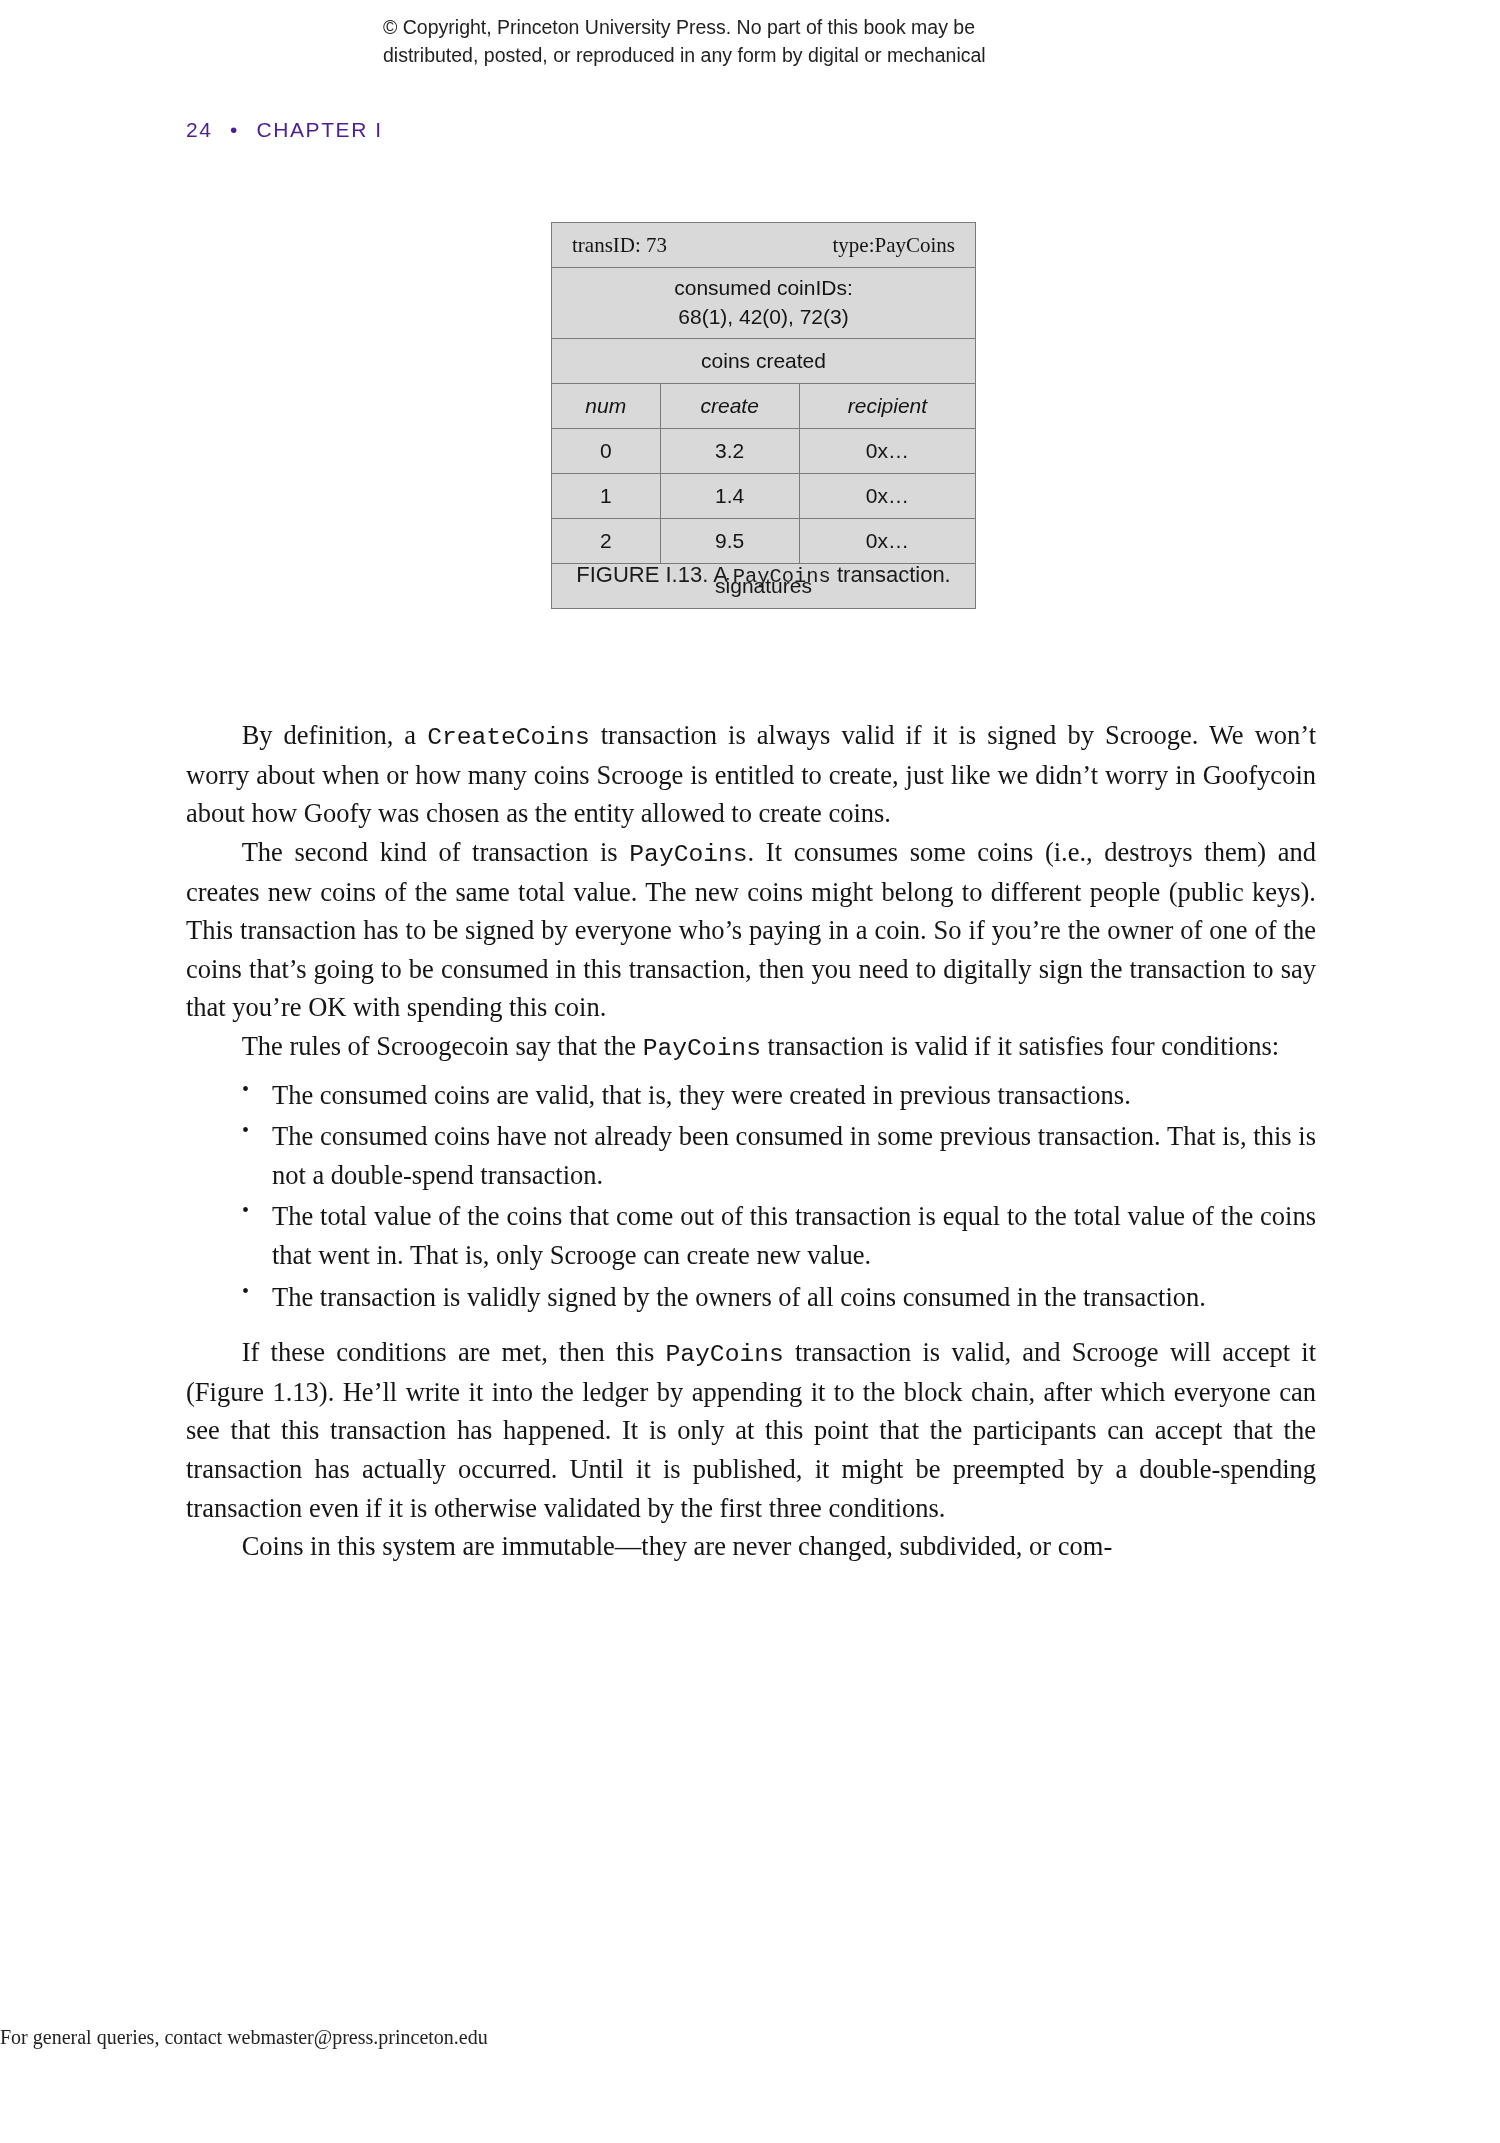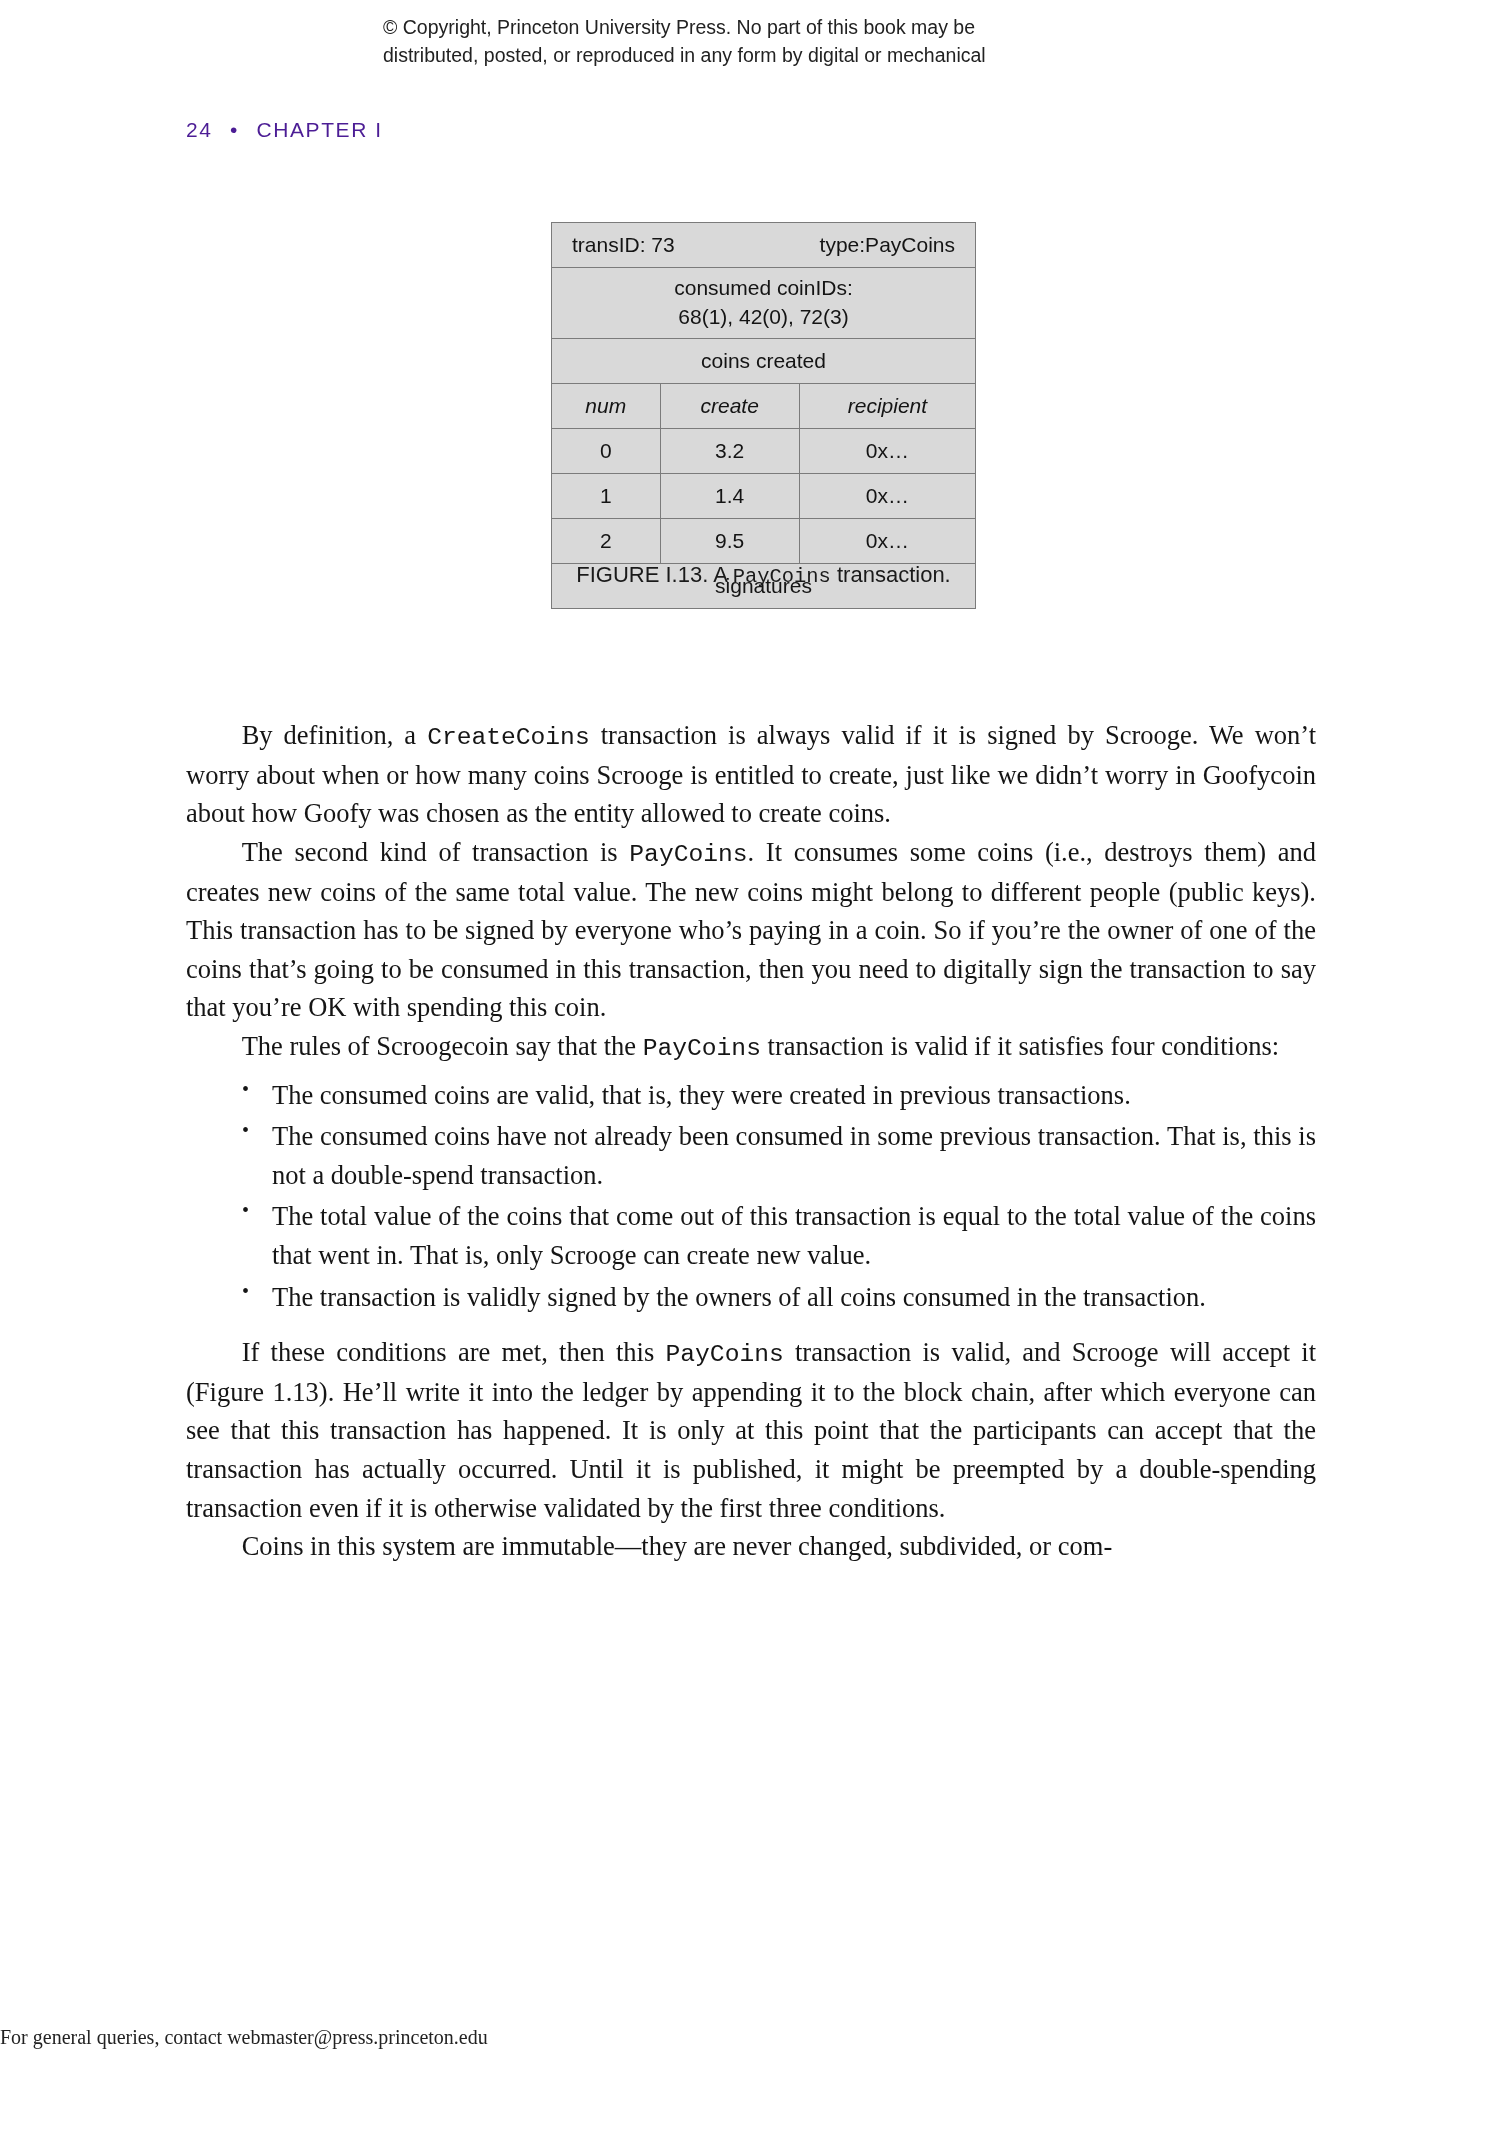--- a/index.html
+++ b/index.html
@@ -61,21 +61,21 @@
     font-size: 21px;
     color: #141414;
   }
   table.tx td {
     border: 1px solid #7b7b7b;
     background: #d9d9d9;
     padding: 6px 10px;
     text-align: center;
     height: 32px;
   }
-  td.header-row { text-align: left; padding: 0; }
+  td.header-row { text-align: left; padding: 0; font-family: Liberation Serif, serif; }
   .header-inner {
     display: flex;
     justify-content: space-between;
     padding: 0 10px;
   }
   td.white { background: #ffffff; }
   td.italic { font-style: italic; }
   .consumed {
     line-height: 1.38;
     padding-top: 8px;

